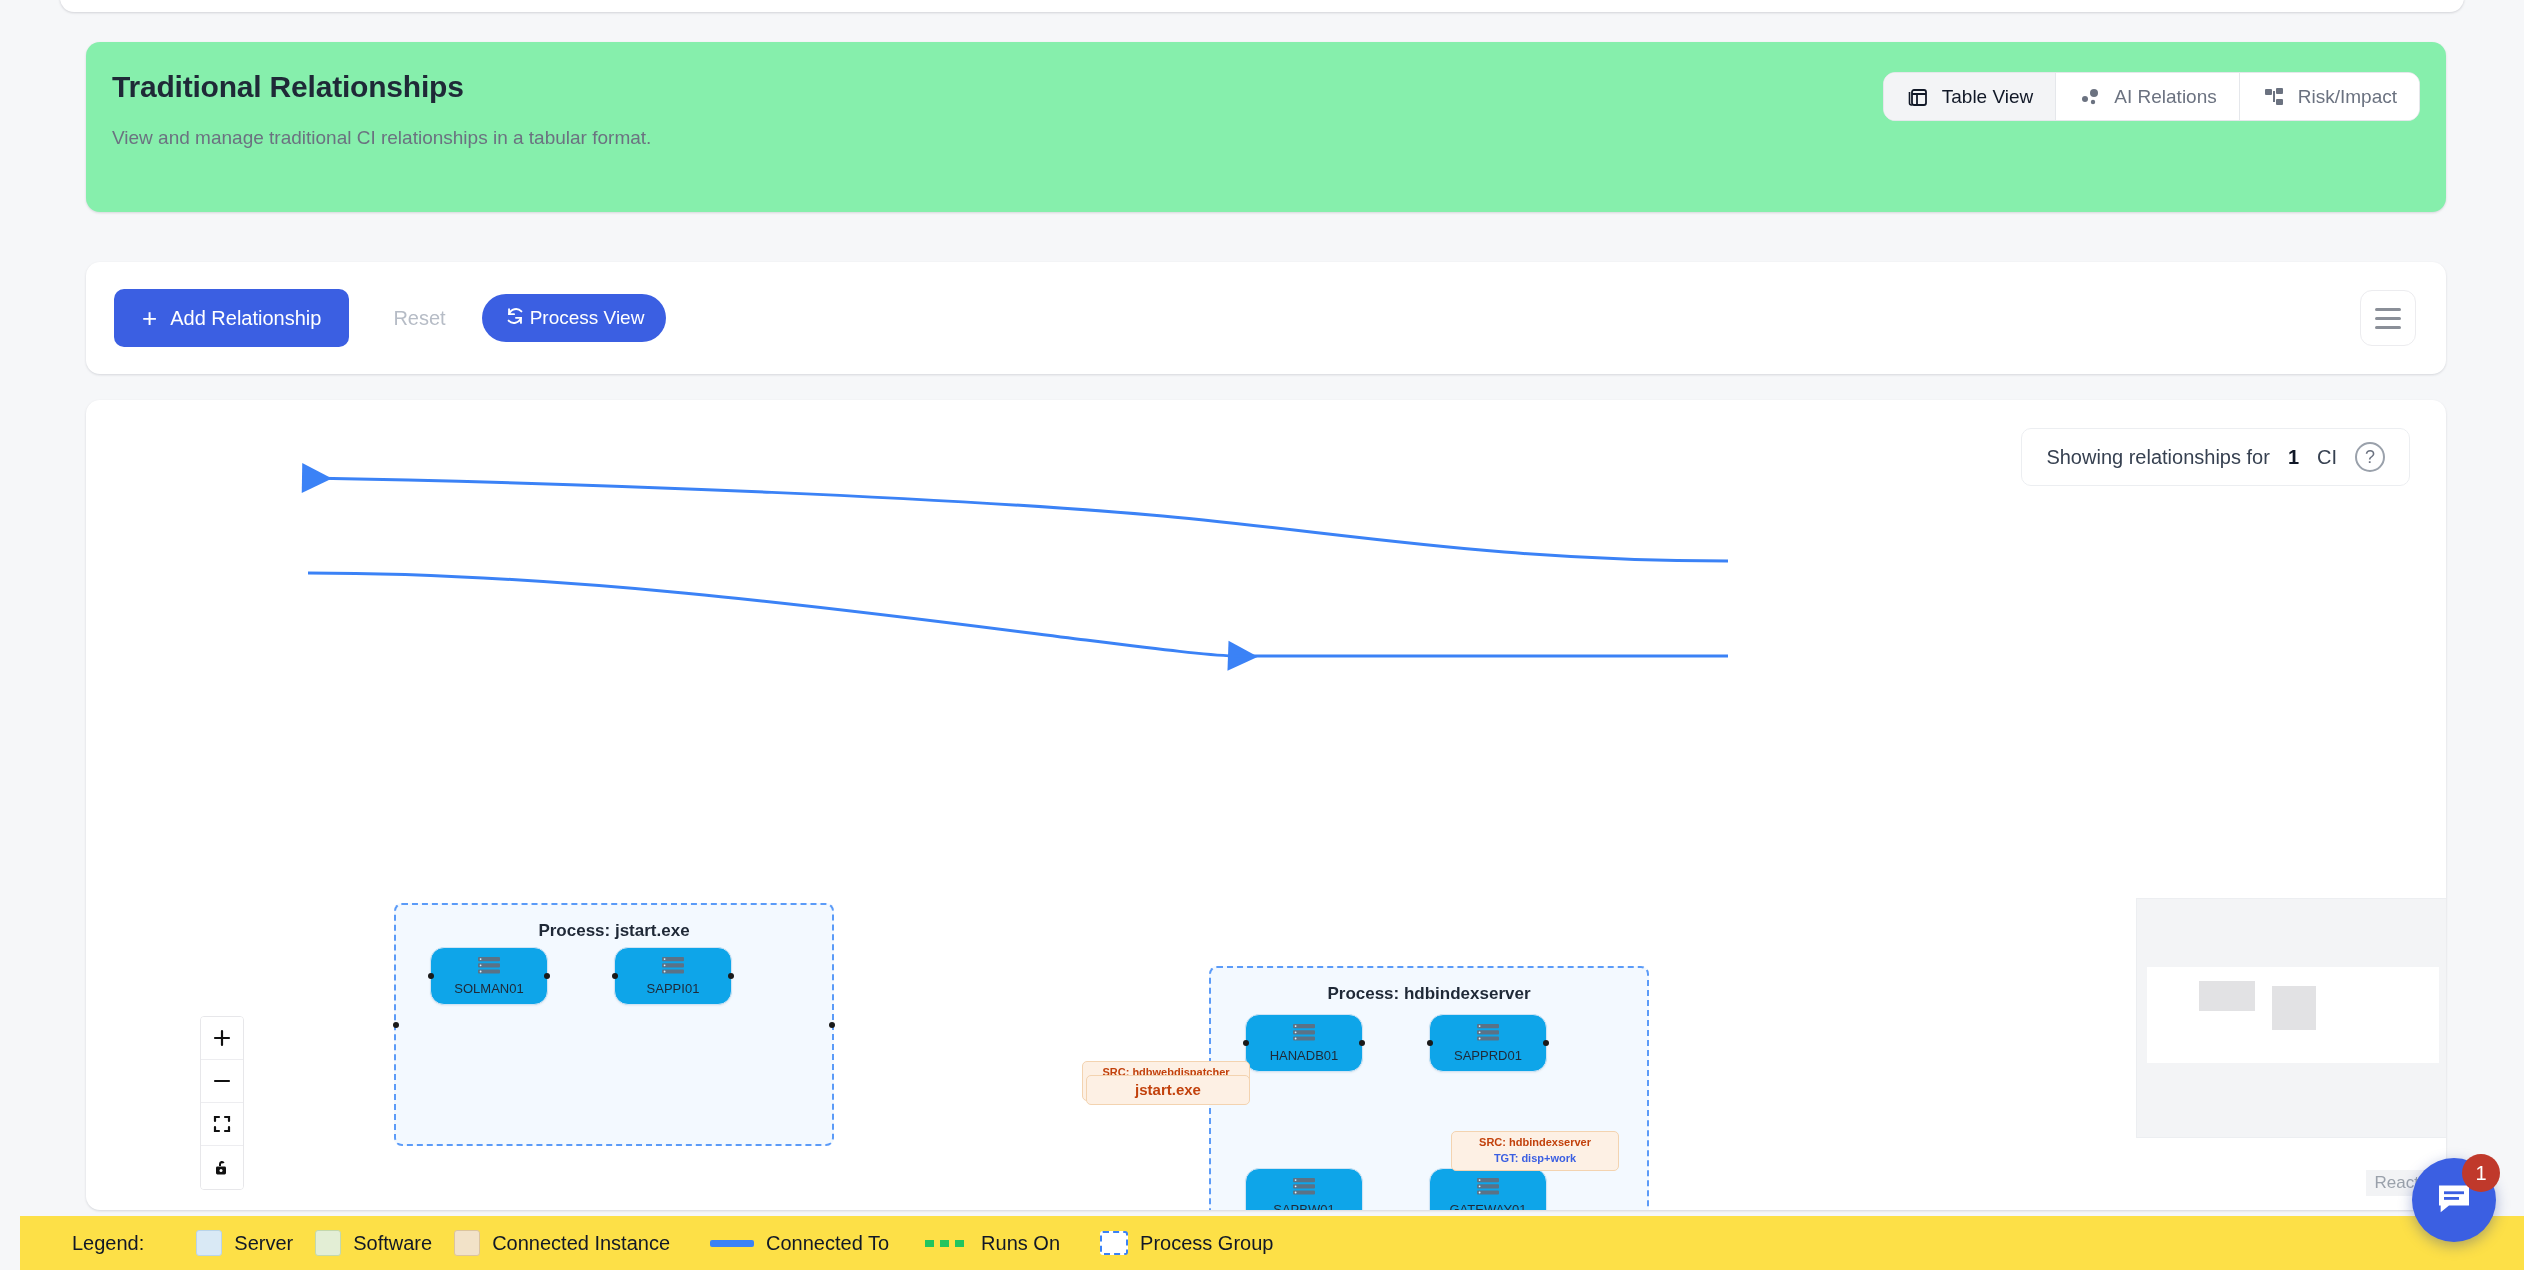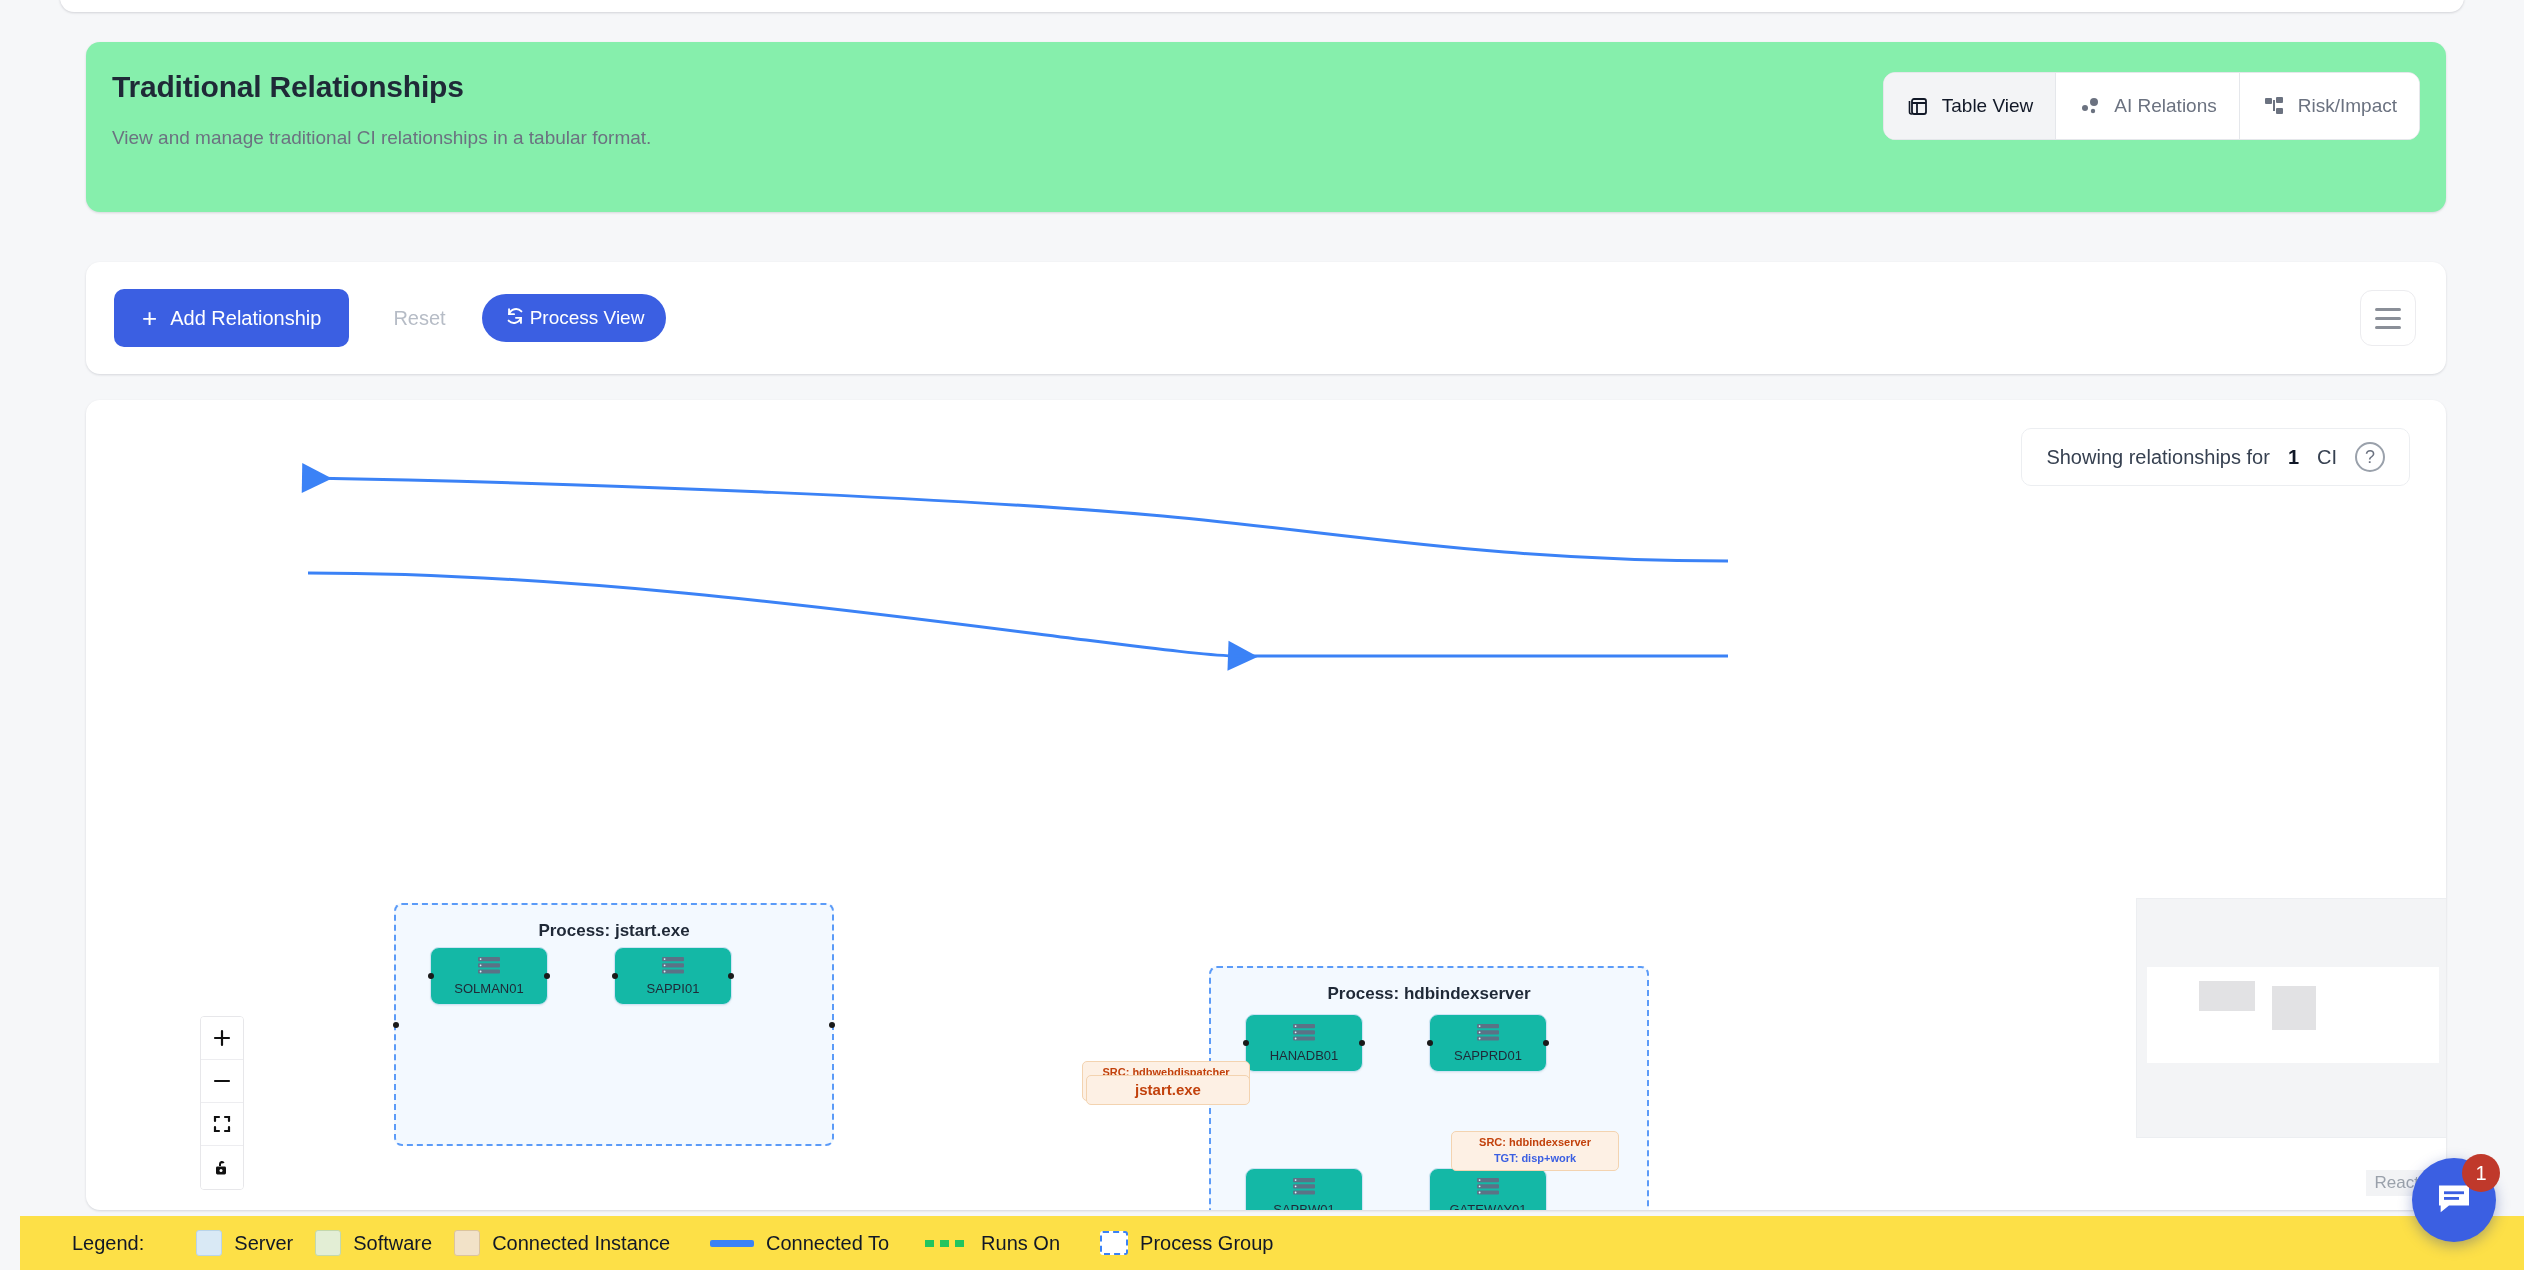--- a/index.html
+++ b/index.html
@@ -26,21 +26,21 @@
   }
   .header-title {
     position: absolute; left: 26px; top: 28px;
     font-size: 30px; font-weight: bold; color: #1f2937; letter-spacing: -.2px;
   }
   .header-sub {
     position: absolute; left: 26px; top: 85px;
     font-size: 19px; color: #6b7280;
   }
   .view-switch {
-    position: absolute; right: 26px; top: 30px; height: 68px;
+    position: absolute; right: 26px; top: 30px; height: 49px;
     display: flex; align-items: stretch;
     border: 1px solid #e5e7eb; border-radius: 12px; overflow: hidden;
     background: #ffffff;
   }
   .view-btn {
     display: flex; align-items: center; gap: 12px;
     padding: 0 22px; font-size: 19px; color: #6b7280;
     border-right: 1px solid #e5e7eb; cursor: pointer; background: #ffffff;
   }
   .view-btn:last-child { border-right: none; }
@@ -105,21 +105,21 @@
   .group-box {
     position: absolute; border: 2px dashed #5b9bf8; border-radius: 8px;
     background: rgba(239,247,255,.72);
   }
   .group-label {
     position: absolute; left: 0; right: 0; top: 16px; text-align: center;
     font-size: 17px; font-weight: bold; color: #1f2937;
   }
   .node {
     position: absolute; width: 118px; height: 58px;
-    background: #14b8a6; border: 1px solid #cfe4f5; border-radius: 9px;
+    background: #0ea5e9; border: 1px solid #cfe4f5; border-radius: 14px;
     box-shadow: 0 1px 2px rgba(16,24,40,.06);
     display: flex; flex-direction: column; align-items: center; justify-content: center; gap: 3px;
     cursor: pointer;
   }
   .node .label { font-size: 13px; color: #1f2937; }
   .handle { position: absolute; width: 6px; height: 6px; background: #1a1a1a; border-radius: 50%; }
   .h-l { left: -3px; top: 50%; margin-top: -3px; }
   .h-r { right: -3px; top: 50%; margin-top: -3px; }
 
   .edge-label {

